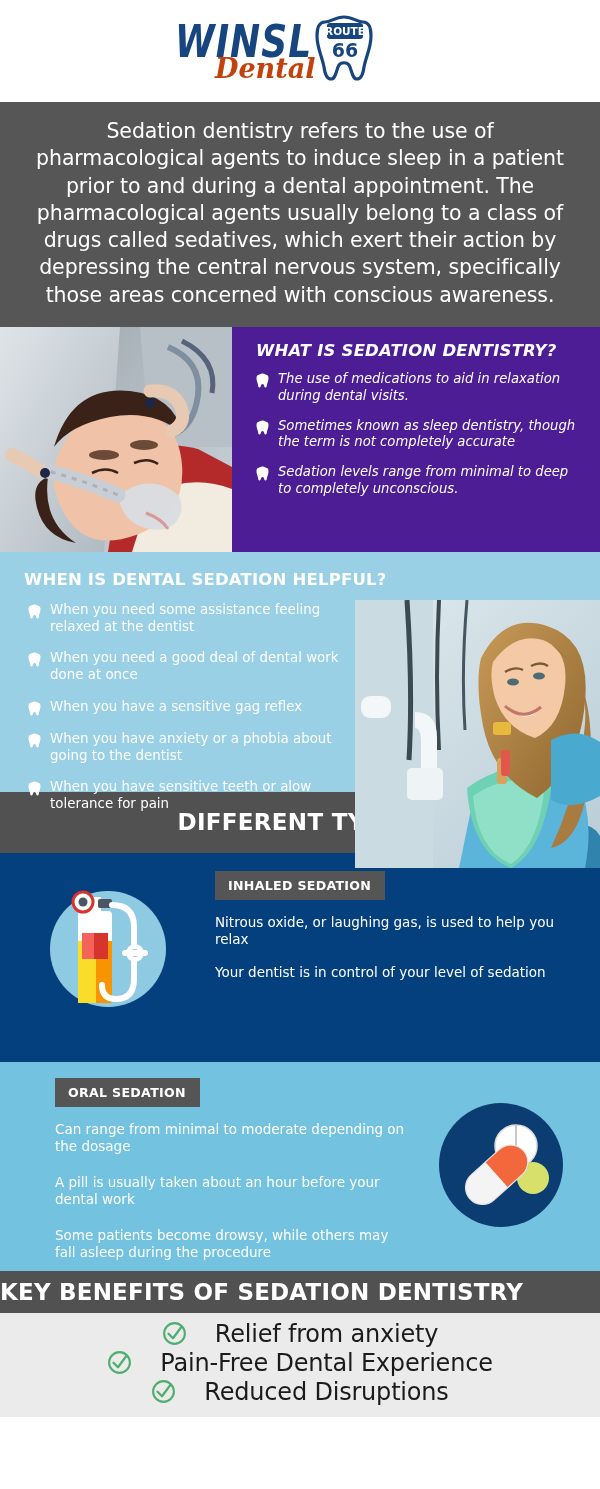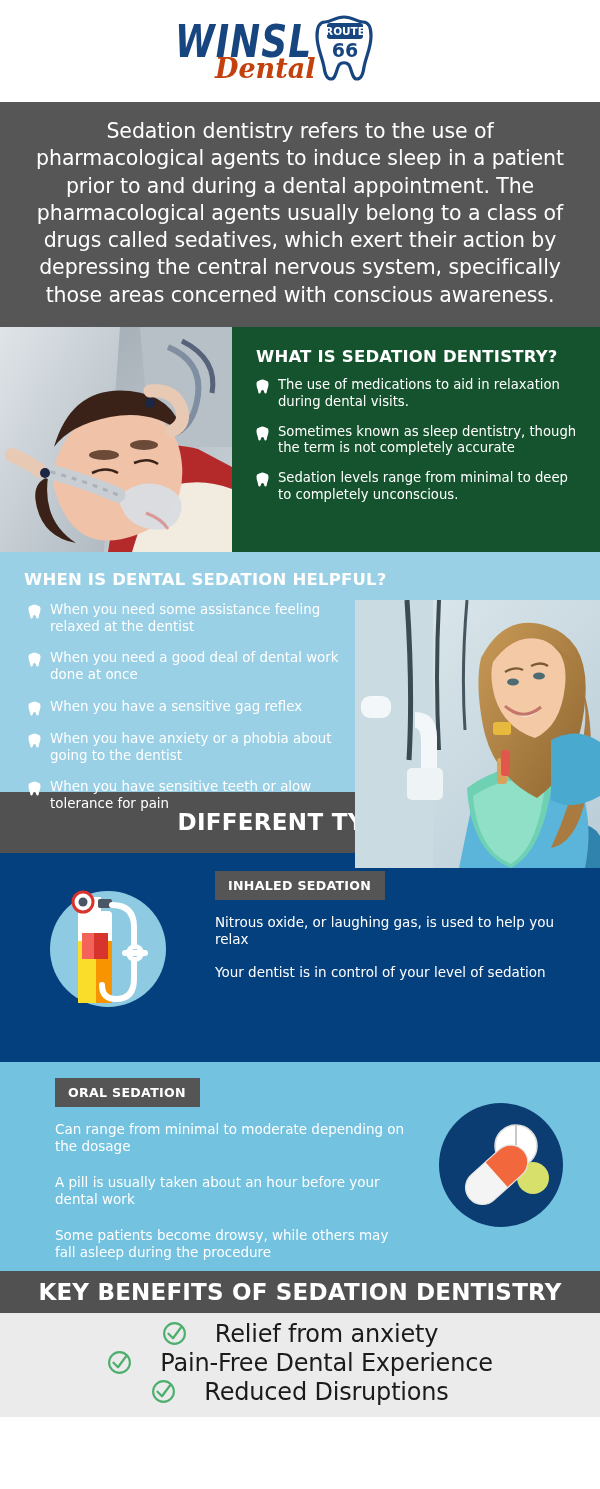--- a/index.html
+++ b/index.html
@@ -40,21 +40,21 @@
     text-align:center;
   }
   .intro p {
     font-size:20.5px; line-height:1.33; color:#ffffff;
     font-family:"DejaVu Sans", sans-serif; letter-spacing:-0.1px;
   }
 
   
   .sec-what { display:flex; height:225px; background:#05407e; }
   .photo-mask { width:232px; height:225px; position:relative; overflow:hidden; background:#b9c3ca; }
-  .what-body { flex:1; background:#14532d; padding:20px 18px 10px 24px; }
+  .what-body { flex:1; background:#4c1d95; padding:14px 18px 10px 24px;font-style:italic; }
   .what-title {
     font-family:"DejaVu Sans", sans-serif;
     font-size:16.5px; font-weight:bold; letter-spacing:0.2px; margin-bottom:11px;
   }
 
   .bullets { list-style:none; }
   .bullets li { display:flex; margin-bottom:13px; }
   .tooth-ico { flex:0 0 auto; width:13px; margin-right:9px; padding-top:2px; }
   .tooth-ico svg { width:13px; height:15px; display:block; }
   .b-text { font-size:13.2px; line-height:1.28; font-family:"DejaVu Sans", sans-serif; }
@@ -98,21 +98,21 @@
 
   
   .sec-oral { position:relative; background:#73c2e0; height:209px; padding:16px 0 0 55px; }
   .oral-icon { position:absolute; right:36px; top:40px; width:126px; height:126px; }
   .oral-text { width:350px; }
   .oral-text .para { margin-bottom:18px; }
 
   
   .benefit-band {
     background:#515151; height:42px;
-    display:flex; align-items:center; justify-content:center;
+    display:flex; align-items:center; 
   }
   .benefit-band span {
     font-family:"DejaVu Sans", sans-serif;
     font-size:23px; font-weight:bold; letter-spacing:0.2px;
   }
   .benefits { background:#ebebeb; padding:7px 0 10px 0; text-align:center; }
   .benefit-row {
     display:flex; align-items:center; justify-content:center; gap:28px;
     margin-bottom:1px;
   }

